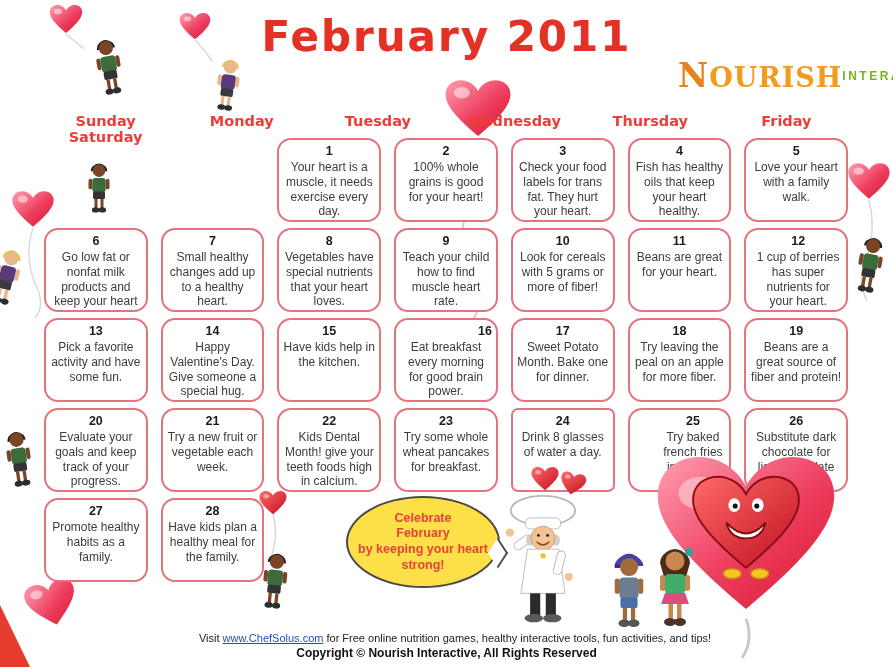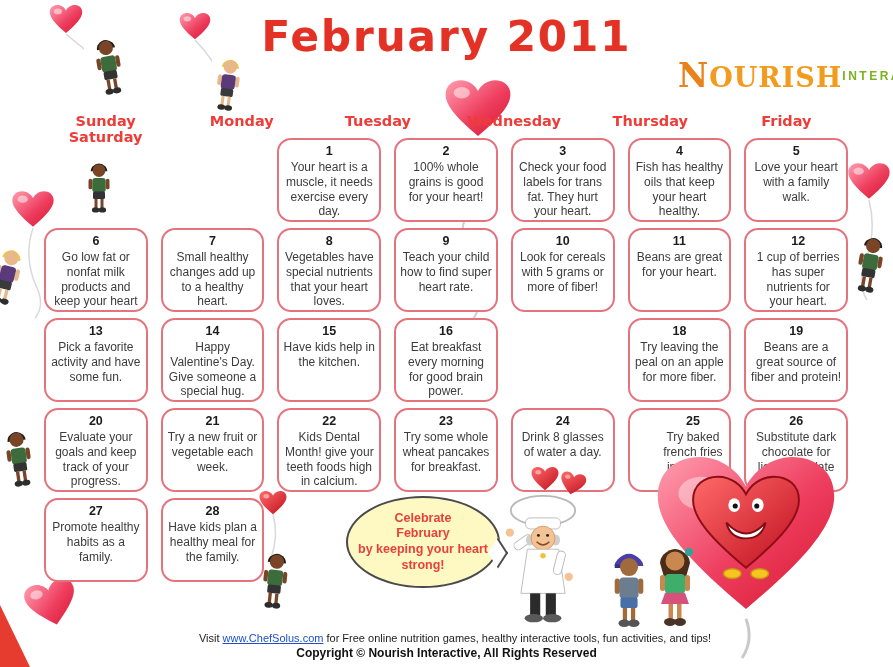--- a/index.html
+++ b/index.html
@@ -30,21 +30,21 @@
     font-family:"DejaVu Sans", sans-serif;}
   
   .calendar-grid{position:absolute;top:138px;left:44px;width:804px;display:grid;
     grid-template-columns:repeat(7,1fr);grid-auto-rows:84px;column-gap:13px;row-gap:6px;z-index:2;}
   .day-cell{background:#fff;border:2px solid var(--cell-border);border-radius:14px;
     padding:4px 4px 2px;display:flex;flex-direction:column;align-items:center;overflow:hidden;}
   .day-num{font-size:12.5px;font-weight:bold;color:var(--day-number);line-height:1.15;}
   .day-tip{font-size:12px;color:var(--tip-text);text-align:center;line-height:1.22;
     margin-top:2px;width:100%;}
   
-  .bubble{position:absolute;left:346px;top:496px;width:154px;height:92px;background:#fef9c3;
+  .bubble{position:absolute;left:346px;top:496px;width:154px;height:92px;background:#fde047;
     border:2px solid #4a4a4a;border-radius:50%;display:flex;align-items:center;justify-content:center;
     z-index:3;}
   .bubble::after{content:'';position:absolute;right:-9px;top:52%;width:16px;height:16px;background:#fff;
     border-right:2px solid #4a4a4a;border-top:2px solid #4a4a4a;transform:rotate(45deg) skew(12deg,12deg);}
   .bubble-text{color:var(--bubble-red);font-size:12.5px;font-weight:bold;text-align:center;line-height:1.25;}
   
   .footer{position:absolute;top:632px;left:0;width:100%;text-align:center;z-index:3;}
   .footer-line{font-size:11px;color:var(--footer-text);padding-left:17px;}
   .footer-link{color:var(--link-blue);text-decoration:underline;}
   .footer-copy{font-size:12px;font-weight:bold;color:#111;margin-top:2px;}
@@ -267,21 +267,21 @@
     <div class="day-cell" style="grid-area: 2 / 2;">
     <div class="day-num">7</div>
     <div class="day-tip">Small healthy changes add up to a healthy heart.</div>
   </div>
     <div class="day-cell" style="grid-area: 2 / 3;">
     <div class="day-num">8</div>
     <div class="day-tip">Vegetables have special nutrients that your heart loves.</div>
   </div>
     <div class="day-cell" style="grid-area: 2 / 4;">
     <div class="day-num">9</div>
-    <div class="day-tip">Teach your child how to find super heart rate.</div>
+    <div class="day-tip">Teach your child how to find muscle heart rate.</div>
   </div>
     <div class="day-cell" style="grid-area: 2 / 5;">
     <div class="day-num">10</div>
     <div class="day-tip">Look for cereals with 5 grams or more of fiber!</div>
   </div>
     <div class="day-cell" style="grid-area: 2 / 6;">
     <div class="day-num">11</div>
     <div class="day-tip">Beans are great for your heart.</div>
   </div>
     <div class="day-cell" style="grid-area: 2 / 7; padding-left: 8px;">
@@ -293,23 +293,27 @@
     <div class="day-tip">Pick a favorite activity and have some fun.</div>
   </div>
     <div class="day-cell" style="grid-area: 3 / 2;">
     <div class="day-num">14</div>
     <div class="day-tip">Happy Valentine's Day.  Give someone a special hug.</div>
   </div>
     <div class="day-cell" style="grid-area: 3 / 3;">
     <div class="day-num">15</div>
     <div class="day-tip">Have kids help in the kitchen.</div>
   </div>
-    <div class="day-cell" style="grid-area: 3 / 4;">
+    <div class="day-cell" style="grid-area: 3 / 4; align-items: flex-end;">
     <div class="day-num">16</div>
     <div class="day-tip">Eat breakfast every morning for good brain power.</div>
+  </div>
+    <div class="day-cell" style="grid-area: 3 / 5;">
+    <div class="day-num">17</div>
+    <div class="day-tip">Sweet Potato Month.  Bake one for dinner.</div>
   </div>
     <div class="day-cell" style="grid-area: 3 / 6;">
     <div class="day-num">18</div>
     <div class="day-tip">Try leaving the peal on an apple for more fiber.</div>
   </div>
     <div class="day-cell" style="grid-area: 3 / 7;">
     <div class="day-num">19</div>
     <div class="day-tip">Beans are a great source of fiber and protein!</div>
   </div>
     <div class="day-cell" style="grid-area: 4 / 1;">
@@ -321,21 +325,21 @@
     <div class="day-tip">Try a new fruit or vegetable each week.</div>
   </div>
     <div class="day-cell" style="grid-area: 4 / 3;">
     <div class="day-num">22</div>
     <div class="day-tip">Kids Dental Month! give your teeth foods high in calcium.</div>
   </div>
     <div class="day-cell" style="grid-area: 4 / 4;">
     <div class="day-num">23</div>
     <div class="day-tip">Try some whole wheat pancakes for breakfast.</div>
   </div>
-    <div class="day-cell" style="grid-area: 4 / 5;">
+    <div class="day-cell" style="grid-area: 4 / 5; border-radius: 7px;">
     <div class="day-num">24</div>
     <div class="day-tip">Drink 8 glasses of water a day.</div>
   </div>
     <div class="day-cell" style="grid-area: 4 / 6; padding-left: 31px;">
     <div class="day-num">25</div>
     <div class="day-tip">Try baked french fries instead of deep fried.</div>
   </div>
     <div class="day-cell" style="grid-area: 4 / 7;">
     <div class="day-num">26</div>
     <div class="day-tip">Substitute dark chocolate for light chocolate for a special treat.</div>

